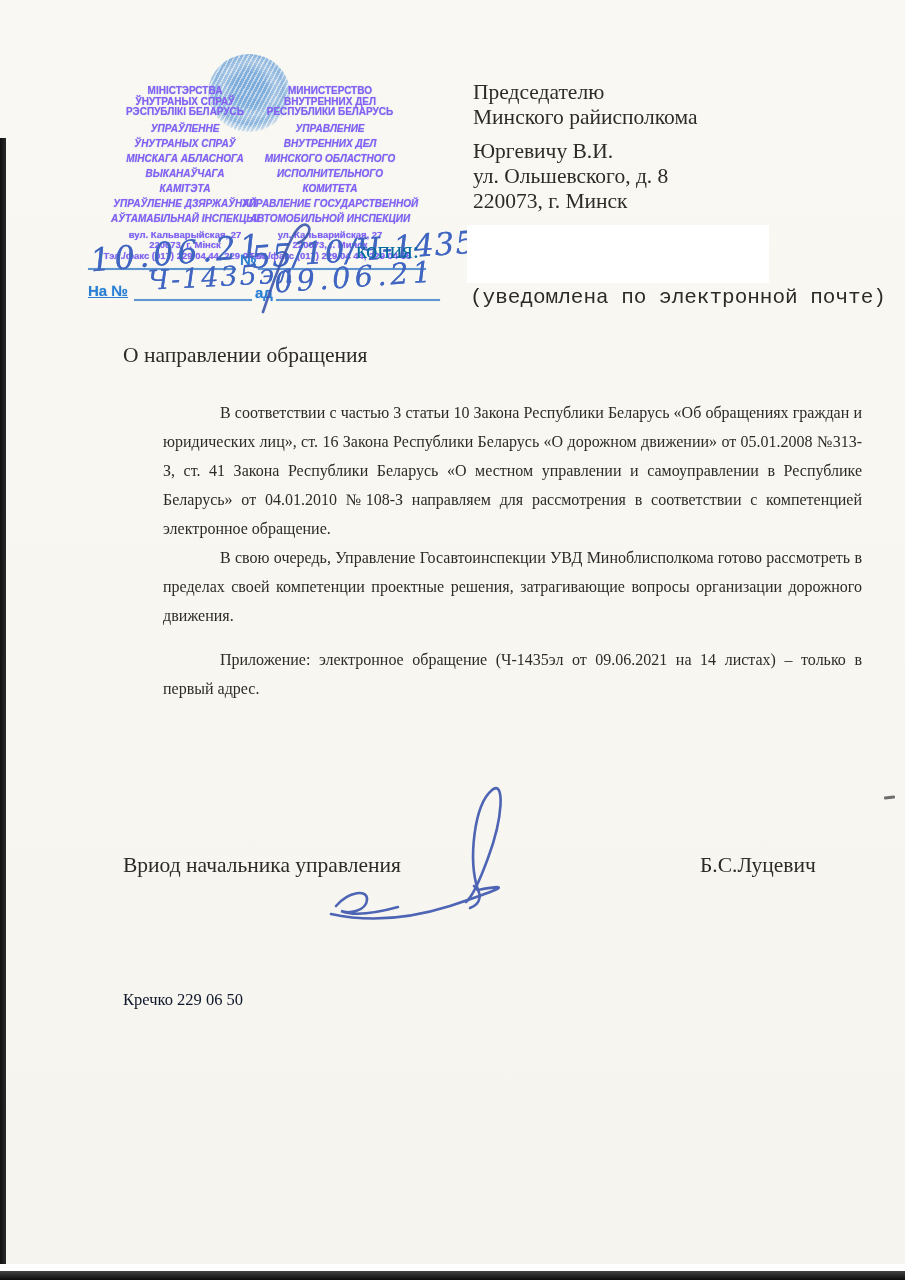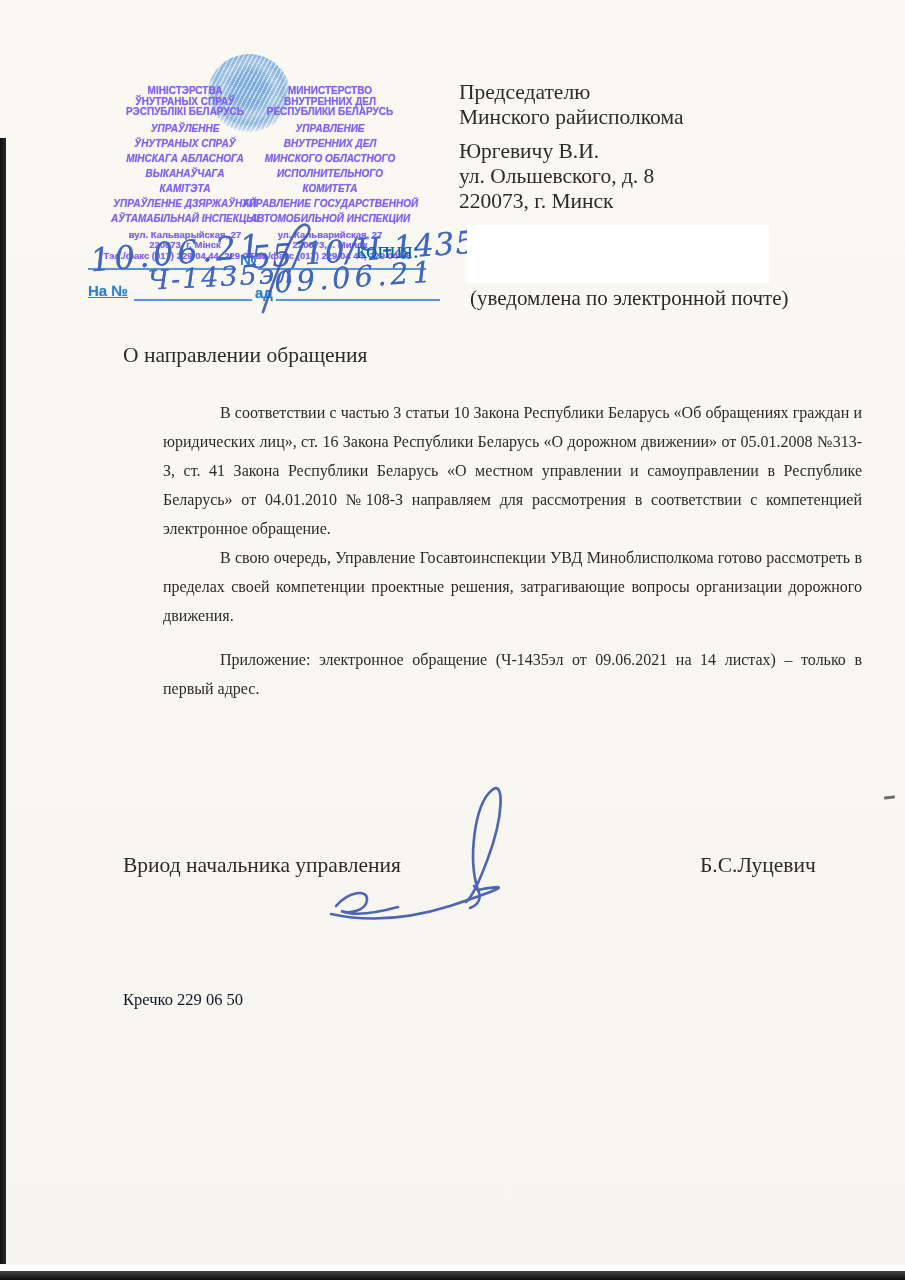--- a/index.html
+++ b/index.html
@@ -35,24 +35,24 @@
                text-shadow:0 0 1px rgba(72,144,214,.6);white-space:nowrap;}
   
   .hw{color:#4066c2;font-family:"DejaVu Serif",serif;font-style:italic;white-space:nowrap;
       text-shadow:0 0 .5px rgba(64,102,194,.8);}
   .hw-date{left:90px;top:234px;font-size:32px;letter-spacing:4px;transform:rotate(-5deg);}
   .hw-no{left:251px;top:230px;font-size:31px;letter-spacing:1px;transform:rotate(-4deg);}
   .hw-nano{left:148px;top:261px;font-size:27px;letter-spacing:2px;transform:rotate(-3deg);}
   .hw-ad{left:274px;top:260px;font-size:29px;letter-spacing:4px;transform:rotate(-4deg);}
   .copy-label{left:356px;top:238px;font-size:23px;color:#0369a1;}
   
-  .recipient{left:459px;top:80px;font-size:21.5px;line-height:25px;white-space:nowrap;font-family:Liberation Serif, serif;}
+  .recipient{left:473px;top:80px;font-size:21.5px;line-height:25px;white-space:nowrap;font-family:Liberation Serif, serif;}
   .recipient .gap{height:9px;}
   .redaction{left:467px;top:225px;width:302px;height:58px;background:#ffffff;}
-  .copy-note{left:470px;top:286px;font-size:21px;white-space:nowrap;}
+  .copy-note{left:470px;top:286px;font-size:21px;white-space:nowrap;font-family:Liberation Mono, monospace;}
   
   .subject{left:123px;top:343px;font-size:21.5px;white-space:nowrap;}
   .body-text{left:123px;top:398px;width:699px;font-size:16px;line-height:29px;text-align:justify;margin-left:40px;}
   .body-text p{margin:0;text-indent:57px;}
   .body-text p.attachment{margin-top:15px;}
   .sig-title{left:123px;top:853px;font-size:21.5px;white-space:nowrap;}
   .sig-name{left:700px;top:853px;font-size:21.5px;white-space:nowrap;}
   .executor{left:123px;top:990px;font-size:16.5px;white-space:nowrap;color:#0f172a;}
   .ink-svg{left:0;top:0;pointer-events:none;}
 </style>

